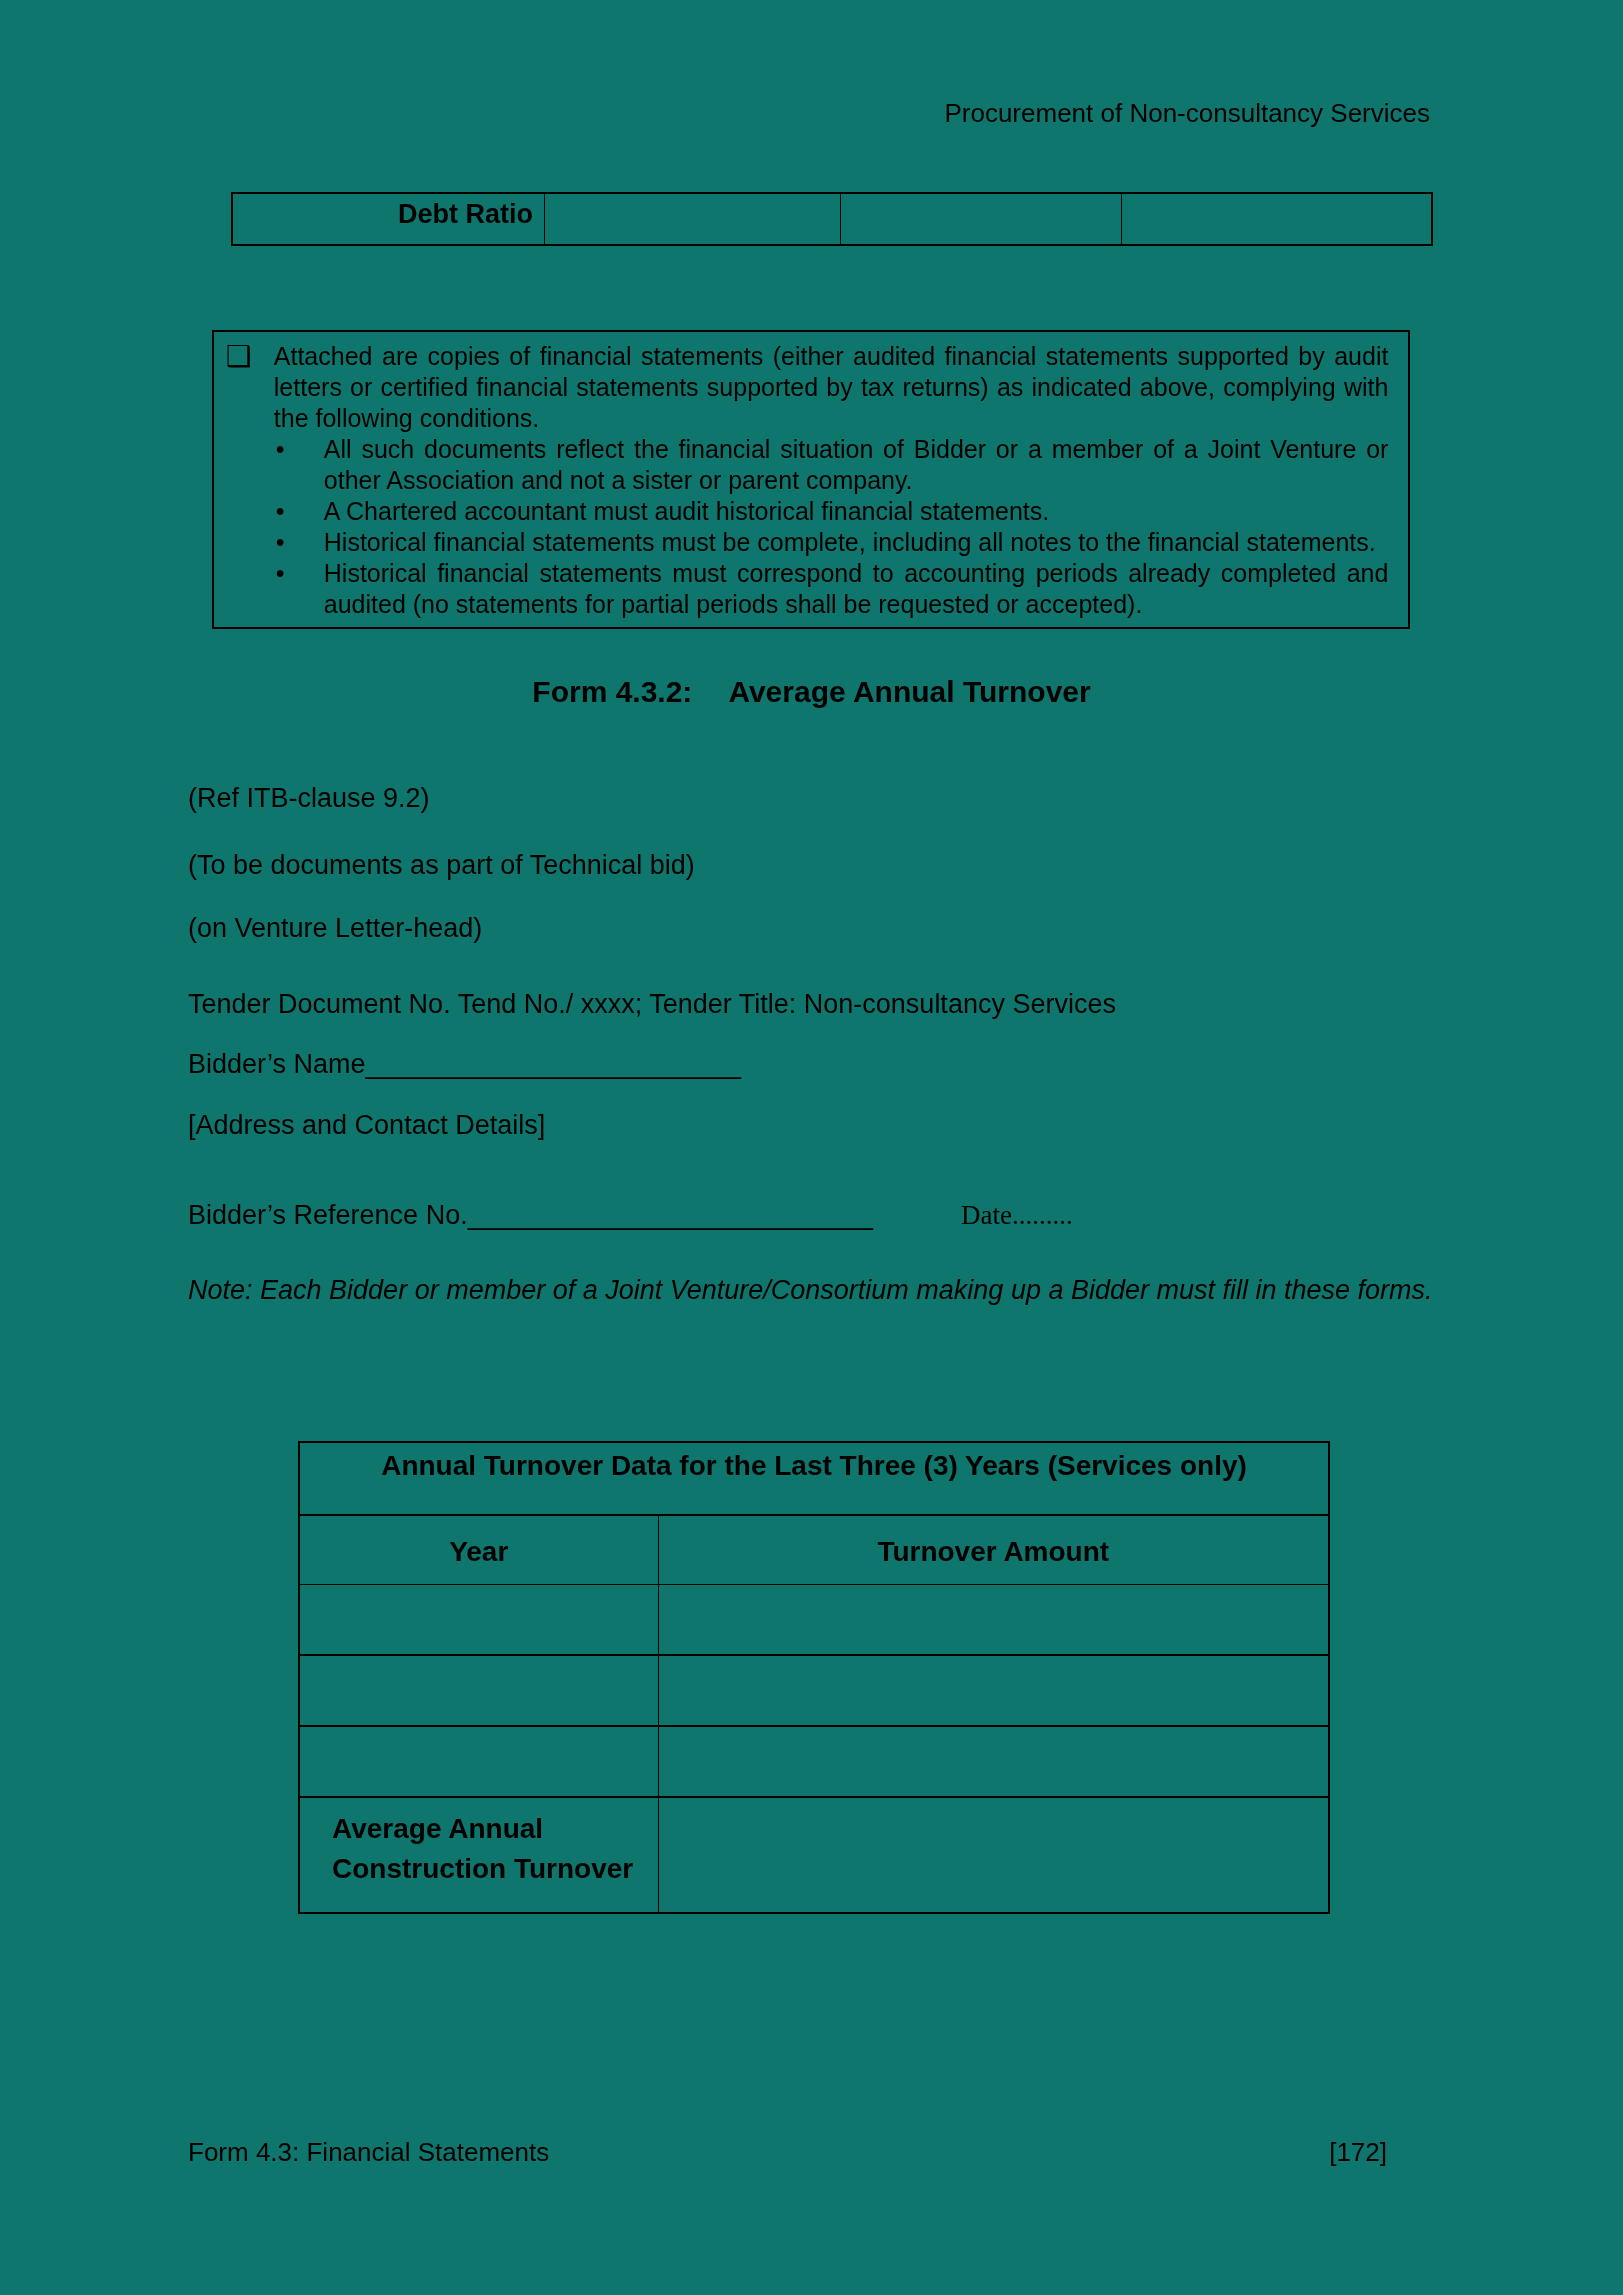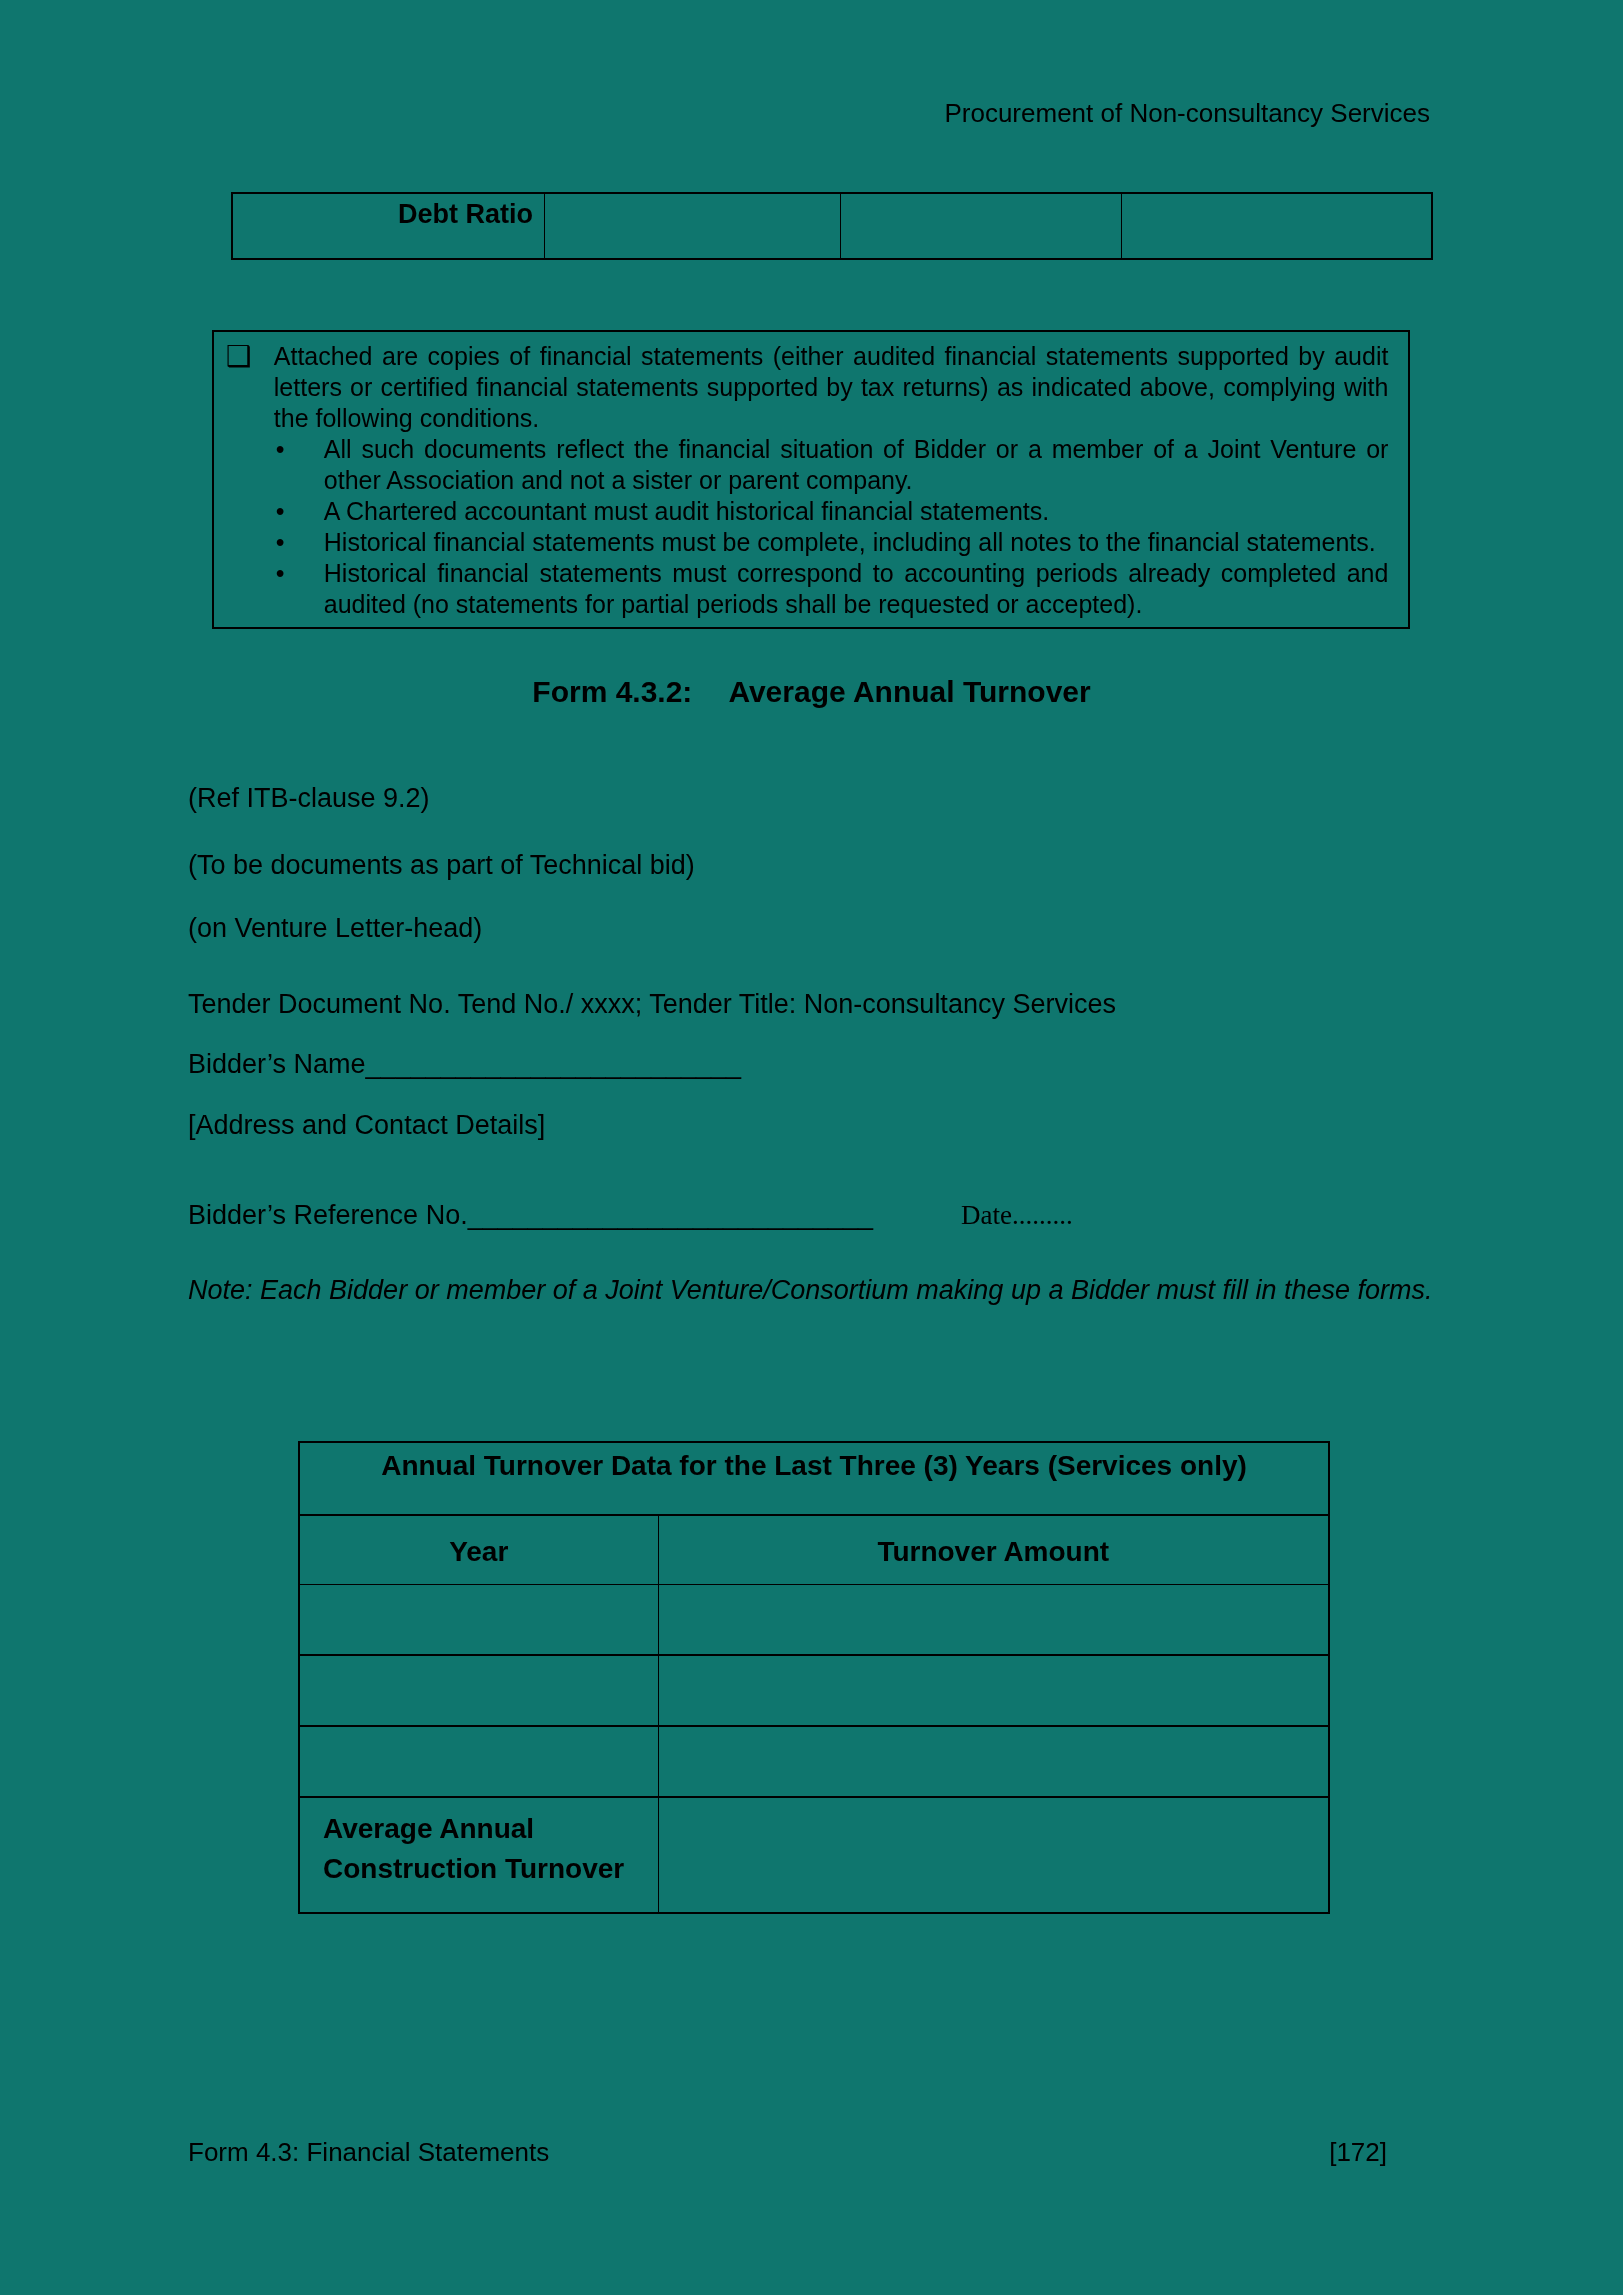--- a/index.html
+++ b/index.html
@@ -14,21 +14,21 @@
     overflow:hidden;
   }
 
   
   .hdr { position:absolute; top:98px; right:193px; font-size:26px; }
   .ftr-l { position:absolute; top:2137px; left:188px; font-size:26px; }
   .ftr-r { position:absolute; top:2137px; right:236px; font-size:26px; }
 
   
   .t1 { position:absolute; left:231px; top:192px; width:1201px; border-collapse:collapse; table-layout:fixed; }
-  .t1 td { border:1.3px solid #000; height:66px; vertical-align:top; font-size:27px; padding:5.2px 10.5px; }
+  .t1 td { border:1.3px solid #000; height:52px; vertical-align:top; font-size:27px; padding:5.2px 10.5px; }
   .t1 { border:2px solid #000; }
   .t1 td.lbl { font-weight:bold; text-align:right; }
 
   
   .box {
     position:absolute; left:212px; top:330px; width:1198px; min-height:299px;
     border:2px solid #000; padding:9.2px 19.6px 6.5px 11.8px;
     font-size:25px; line-height:31px;
   }
   .chkrow { display:flex; }
@@ -53,21 +53,21 @@
   }
 
   
   .t2 { position:absolute; left:298px; top:1441px; width:1031px; border-collapse:collapse; table-layout:fixed; border:2px solid #000; }
   .t2 td { vertical-align:top; font-size:28px; }
   .t2 .trow td { border-bottom:2.6px solid #000; height:73px; font-weight:bold; text-align:center; padding-top:7px; }
   .t2 .hrow td { border-bottom:1.3px solid #000; height:69px; font-weight:bold; text-align:center; padding-top:19.6px; }
   .t2 .drow td { border-bottom:2.6px solid #000; height:71px; }
   .t2 .arow td { height:116px; font-weight:bold; padding-top:10.5px; line-height:40px; }
   .t2 td.c2 { border-left:1.3px solid #000; }
-  .t2 .arow td.c1 { padding-left:23px; }
+  .t2 .arow td.c1 { padding-left:32px; }
   .t2 col.cA { width:359px; }
   .t2 col.cB { width:671px; }
 </style>
 </head>
 <body>
 
 <div class="page">
 
   <div class="hdr">Procurement of Non-consultancy Services</div>
 

